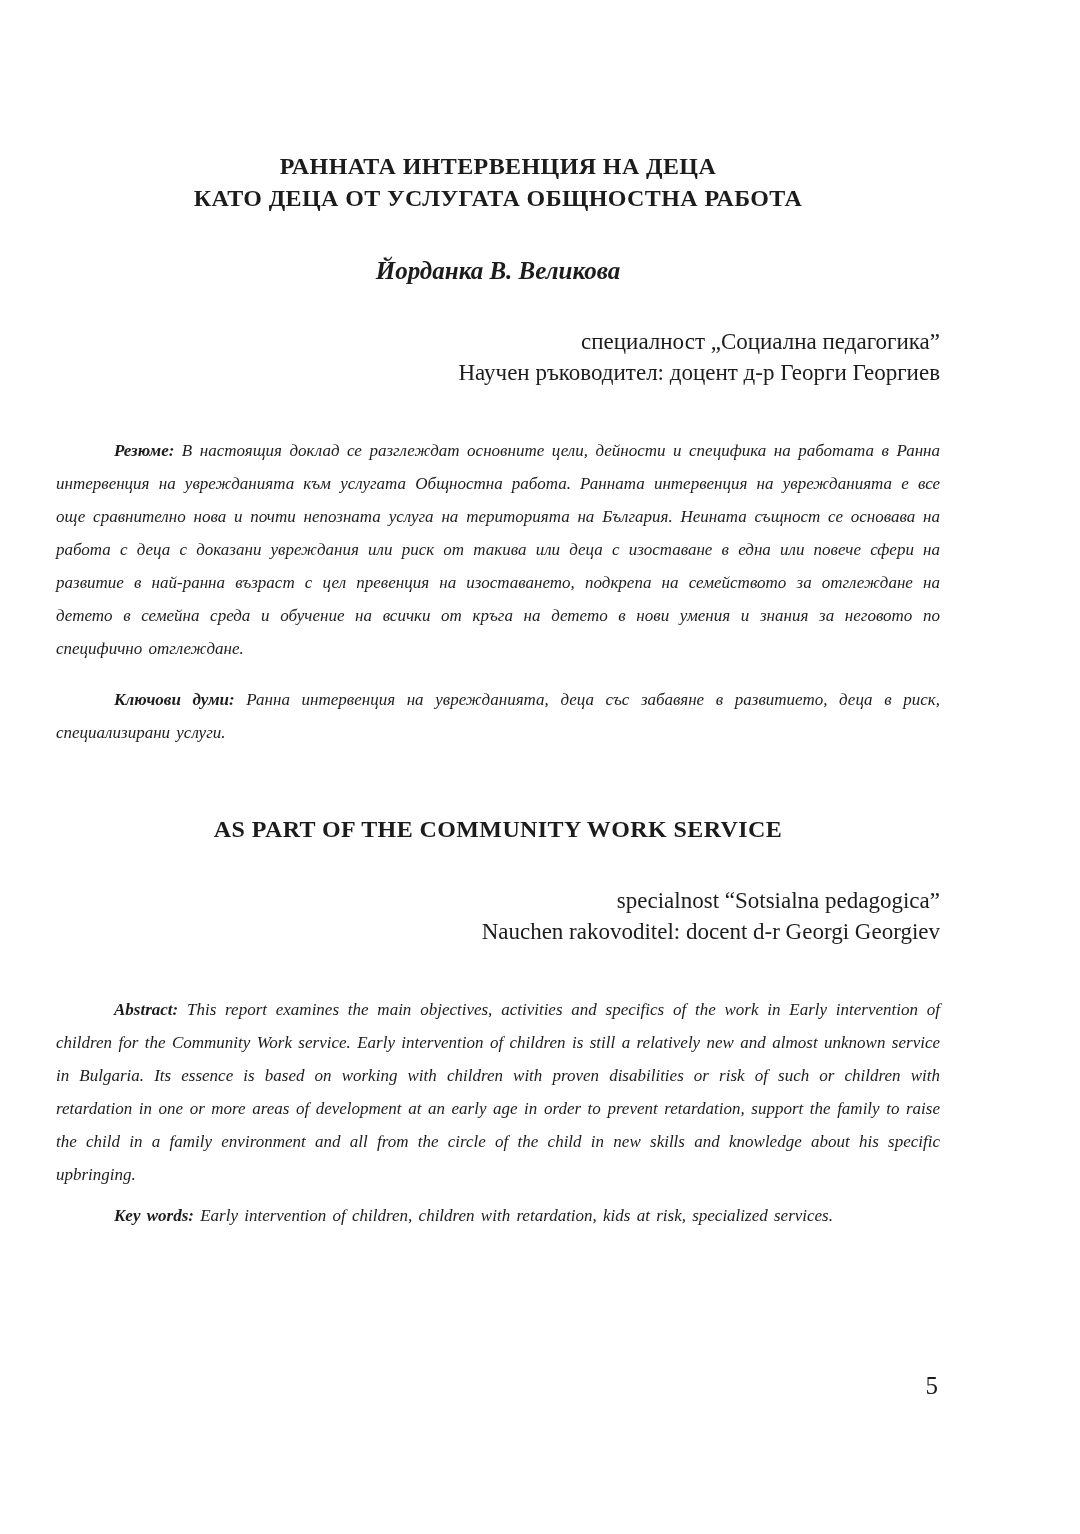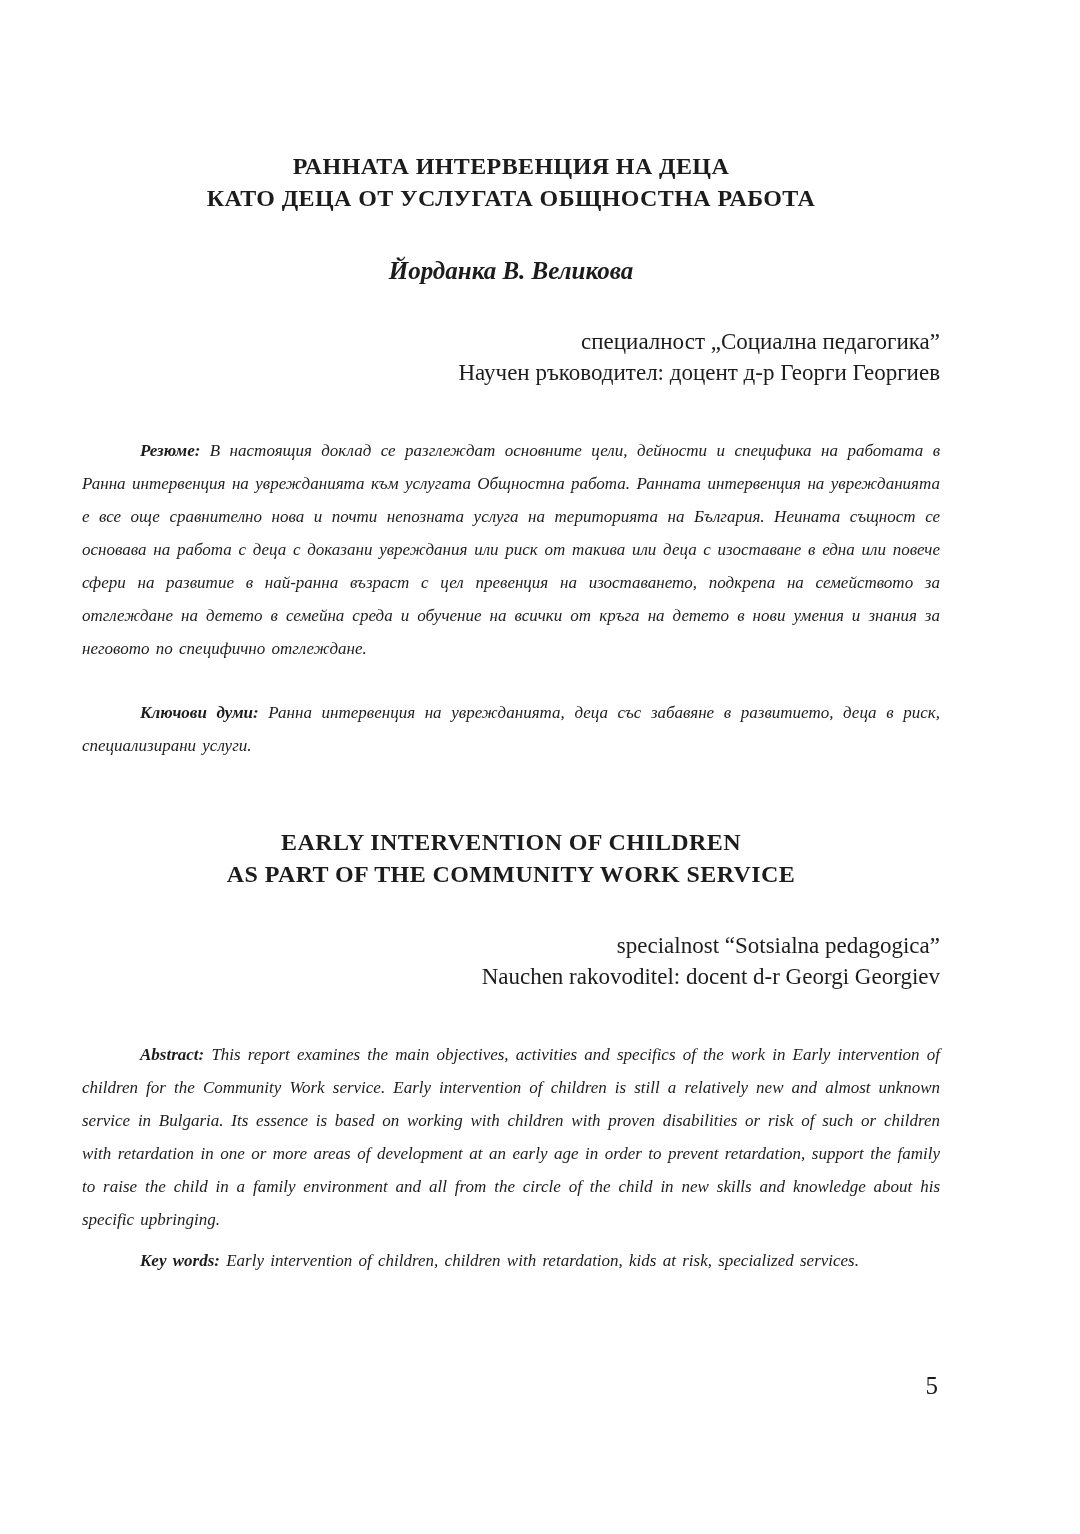--- a/index.html
+++ b/index.html
@@ -9,21 +9,21 @@
   }
   .page {
     position: relative;
     width: 1080px;
     height: 1534px;
     margin: 0 auto;
     background: #ffffff;
     color: #1c1c1c;
     font-family: "Liberation Serif", "DejaVu Serif", serif;
     box-sizing: border-box;
-    padding: 150px 140px 0 82px;
+    padding: 150px 140px 0 56px;
     overflow: hidden;
   }
   .title {
     margin: 0;
     font-size: 24px;
     line-height: 32px;
     font-weight: bold;
     text-align: center;
     letter-spacing: 0.4px;
   }
@@ -50,21 +50,21 @@
     line-height: 33px;
     text-align: justify;
     text-indent: 58px;
     font-style: italic;
     word-spacing: 2px;
   }
   .body-par .lead {
     font-weight: bold;
   }
   .keywords-par {
-    margin-top: 31px;
+    margin-top: 18px;
   }
   .keywords-par-en {
     margin-top: 8px;
   }
   .section-en {
     margin-top: 64px;
   }
   .page-number {
     position: absolute;
     top: 1372px;
@@ -90,21 +90,20 @@
     <span class="affiliation-line">Научен ръководител: доцент д-р Георги Георгиев</span>
   </p>
 
   <p class="body-par"><strong class="lead">Резюме:</strong>
     <span>В настоящия доклад се разглеждат основните цели, дейности и специфика на работата в Ранна интервенция на уврежданията към услугата Общностна работа. Ранната интервенция на уврежданията е все още сравнително нова и почти непозната услуга на територията на България. Неината същност се основава на работа с деца с доказани увреждания или риск от такива или деца с изоставане в една или повече сфери на развитие в най-ранна възраст с цел превенция на изоставането, подкрепа на семейството за отглеждане на детето в семейна среда и обучение на всички от кръга на детето в нови умения и знания за неговото по специфично отглеждане.</span></p>
 
   <p class="body-par keywords-par"><strong class="lead">Ключови думи:</strong>
     <span>Ранна интервенция на уврежданията, деца със забавяне в развитието, деца в риск, специализирани услуги.</span></p>
 
   <h1 class="title section-en">
-    <span class="title-line">EARLY INTERVENTION OF CHILDREN</span>
     <span class="title-line">AS PART OF THE COMMUNITY WORK SERVICE</span>
   </h1>
 
 
   <p class="affiliation">
     <span class="affiliation-line">specialnost “Sotsialna pedagogica”</span>
     <span class="affiliation-line">Nauchen rakovoditel: docent d-r Georgi Georgiev</span>
   </p>
 
   <p class="body-par"><strong class="lead">Abstract:</strong>

